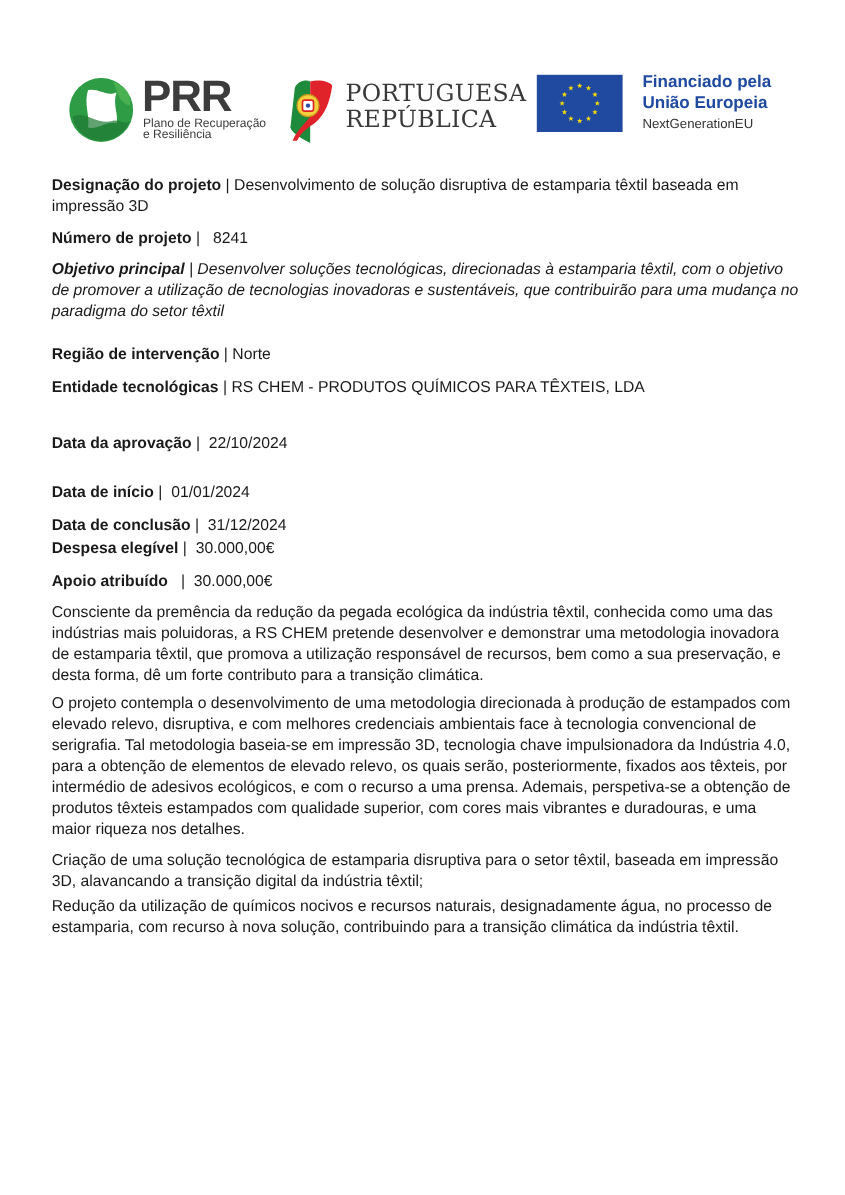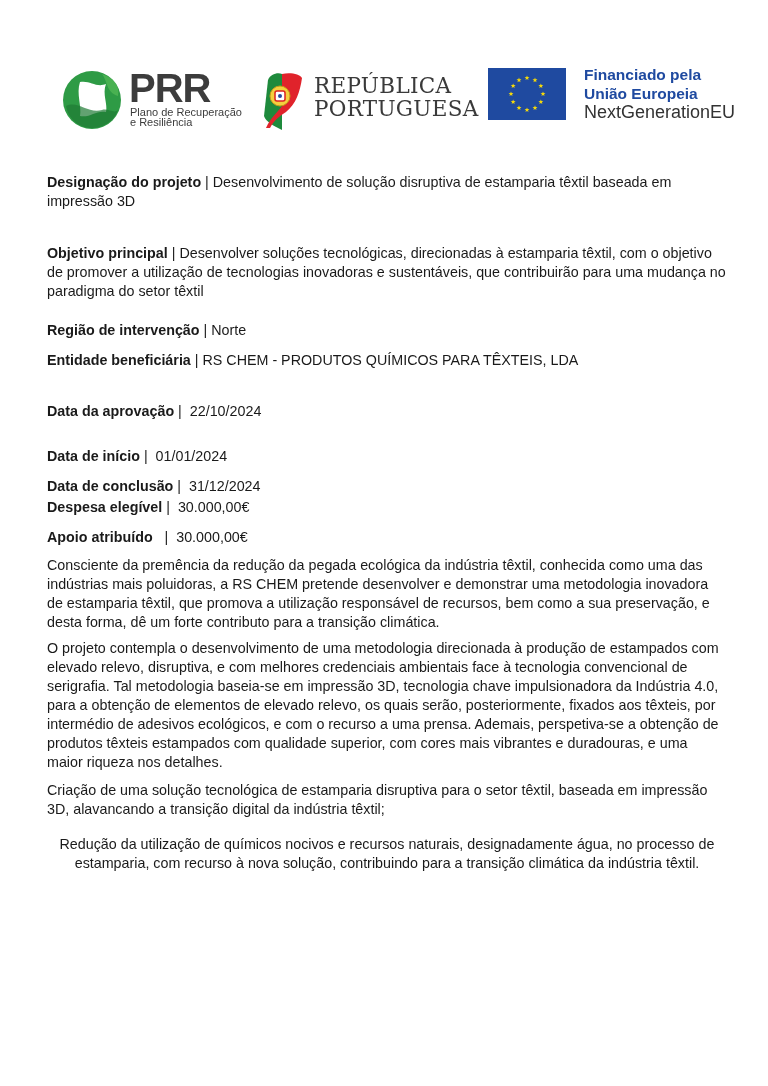--- a/index.html
+++ b/index.html
@@ -18,21 +18,21 @@
     
     .rep { left: 260px; top: 8px; width: 210px; height: 64px; }
     .rep svg { position: absolute; left: 0; top: 0; }
     .rep-text { position: absolute; left: 54px; top: 4px; font-family: "DejaVu Serif", "Liberation Serif", serif; font-size: 21.5px; line-height: 23px; color: #3a3a3a; letter-spacing: 0.3px; }
     
     .eu { left: 488px; top: 6px; width: 230px; height: 64px; }
     .eu-flag { position: absolute; left: 0; top: 0; width: 78px; height: 52px; background: #1f4aa0; }
     .eu-flag svg { position: absolute; left: 0; top: 0; }
     .eu-text { position: absolute; left: 96px; top: -3px; }
     .eu-line1, .eu-line2 { font-size: 15.5px; font-weight: bold; color: #1f4aa0; line-height: 19px; }
-    .eu-line3 { font-size: 18px; color: #333; line-height: 19px; }
+    .eu-line3 { font-size: 12px; color: #333; line-height: 19px; }
 
     .content { position: absolute; left: 47px; top: 160px; width: 680px; font-size: 14.3px; line-height: 19px; }
     .field { margin: 0; }
     .field b { font-weight: bold; }
     .p { margin: 0; }
     .heading { font-weight: bold; margin: 0; }
   </style>
 </head>
 <body>
 
@@ -54,22 +54,22 @@
 
   <div class="logo rep">
     <svg width="44" height="60" viewBox="0 0 44 60">
       <path d="M8 10 C10 4 18 2 22 4 L22 60 C14 56 6 52 4 46 Z" fill="#1e8a3c"></path>
       <path d="M22 4 C30 2 40 4 42 8 C40 22 36 34 26 42 C20 46 14 50 10 58 L6 58 C10 48 18 42 22 36 Z" fill="#e0232b"></path>
       <circle cx="20" cy="26" r="10" fill="#f4d03f" stroke="#c79a1a" stroke-width="1"></circle>
       <rect x="15" y="21" width="10" height="10" rx="2" fill="#ffffff" stroke="#d22" stroke-width="1.5"></rect>
       <circle cx="20" cy="26" r="2" fill="#2a4aa0"></circle>
     </svg>
     <div class="rep-text">
+      <div>PORTUGUESA</div>
       <div>REPÚBLICA</div>
-      <div>PORTUGUESA</div>
     </div>
   </div>
 
   <div class="logo eu">
     <div class="eu-flag">
       <svg width="78" height="52" viewBox="0 0 78 52" id="eu-stars">
           <polygon points="39.00,7.40 39.65,9.11 41.47,9.20 40.05,10.34 40.53,12.10 39.00,11.10 37.47,12.10 37.95,10.34 36.53,9.20 38.35,9.11" fill="#f5d90a"></polygon>
           <polygon points="47.00,9.54 47.65,11.25 49.47,11.34 48.05,12.48 48.53,14.25 47.00,13.24 45.47,14.25 45.95,12.48 44.53,11.34 46.35,11.25" fill="#f5d90a"></polygon>
           <polygon points="52.86,15.40 53.50,17.11 55.33,17.20 53.90,18.34 54.38,20.10 52.86,19.10 51.33,20.10 51.81,18.34 50.38,17.20 52.21,17.11" fill="#f5d90a"></polygon>
           <polygon points="55.00,23.40 55.65,25.11 57.47,25.20 56.05,26.34 56.53,28.10 55.00,27.10 53.47,28.10 53.95,26.34 52.53,25.20 54.35,25.11" fill="#f5d90a"></polygon>
@@ -85,31 +85,34 @@
     </div>
     <div class="eu-text">
       <div class="eu-line1">Financiado pela</div>
       <div class="eu-line2">União Europeia</div>
       <div class="eu-line3">NextGenerationEU</div>
     </div>
   </div>
 </div>
 
 <div class="content">
-  <p class="field" style="margin-top:13px;">
+  <p class="field" style="margin-top:0;">
     <b>Designação do projeto</b><span style="white-space:pre"> | </span><span>Desenvolvimento de solução disruptiva de estamparia têxtil baseada em impressão 3D</span>
   </p>
-  <p class="field" style="margin-top:33px;">
+  <p class="field" style="margin-top:10px;">
+    <b>Número de projeto</b><span style="white-space:pre"> |   </span><span>8241</span>
+  </p>
+  <p class="field" style="margin-top:9px;font-style:italic;">
     <b>Objetivo principal</b><span style="white-space:pre"> | </span><span>Desenvolver soluções tecnológicas, direcionadas à estamparia têxtil, com o objetivo de promover a utilização de tecnologias inovadoras e sustentáveis, que contribuirão para uma mudança no paradigma do setor têxtil</span>
   </p>
   <p class="field" style="margin-top:20px;">
     <b>Região de intervenção</b><span style="white-space:pre"> | </span><span>Norte</span>
   </p>
   <p class="field" style="margin-top:11px;">
-    <b>Entidade beneficiária</b><span style="white-space:pre"> | </span><span>RS CHEM - PRODUTOS QUÍMICOS PARA TÊXTEIS, LDA</span>
+    <b>Entidade tecnológicas</b><span style="white-space:pre"> | </span><span>RS CHEM - PRODUTOS QUÍMICOS PARA TÊXTEIS, LDA</span>
   </p>
 
   <p class="field" style="margin-top:32px;">
     <b>Data da aprovação</b><span style="white-space:pre"> |  </span><span>22/10/2024</span>
   </p>
   <p class="field" style="margin-top:26px;">
     <b>Data de início</b><span style="white-space:pre"> |  </span><span>01/01/2024</span>
   </p>
   <p class="field" style="margin-top:11px;">
     <b>Data de conclusão</b><span style="white-space:pre"> |  </span><span>31/12/2024</span>
@@ -118,14 +121,14 @@
     <b>Despesa elegível</b><span style="white-space:pre"> |  </span><span>30.000,00€</span>
   </p>
   <p class="field" style="margin-top:11px;">
     <b>Apoio atribuído</b><span style="white-space:pre">   |  </span><span>30.000,00€</span>
   </p>
 
   <p class="p" style="margin-top:9px;">Consciente da premência da redução da pegada ecológica da indústria têxtil, conhecida como uma das indústrias mais poluidoras, a RS CHEM pretende desenvolver e demonstrar uma metodologia inovadora de estamparia têxtil, que promova a utilização responsável de recursos, bem como a sua preservação, e desta forma, dê um forte contributo para a transição climática.</p>
   <p class="p" style="margin-top:7px;">O projeto contempla o desenvolvimento de uma metodologia direcionada à produção de estampados com elevado relevo, disruptiva, e com melhores credenciais ambientais face à tecnologia convencional de serigrafia. Tal metodologia baseia-se em impressão 3D, tecnologia chave impulsionadora da Indústria 4.0, para a obtenção de elementos de elevado relevo, os quais serão, posteriormente, fixados aos têxteis, por intermédio de adesivos ecológicos, e com o recurso a uma prensa. Ademais, perspetiva-se a obtenção de produtos têxteis estampados com qualidade superior, com cores mais vibrantes e duradouras, e uma maior riqueza nos detalhes.</p>
 
   <p class="p" style="margin-top:9px;">Criação de uma solução tecnológica de estamparia disruptiva para o setor têxtil, baseada em impressão 3D, alavancando a transição digital da indústria têxtil;</p>
-  <p class="p" style="margin-top:16px;text-align:center;">Redução da utilização de químicos nocivos e recursos naturais, designadamente água, no processo de estamparia, com recurso à nova solução, contribuindo para a transição climática da indústria têxtil.</p>
+  <p class="p" style="margin-top:4px;">Redução da utilização de químicos nocivos e recursos naturais, designadamente água, no processo de estamparia, com recurso à nova solução, contribuindo para a transição climática da indústria têxtil.</p>
 </div>
 
 </body></html>

